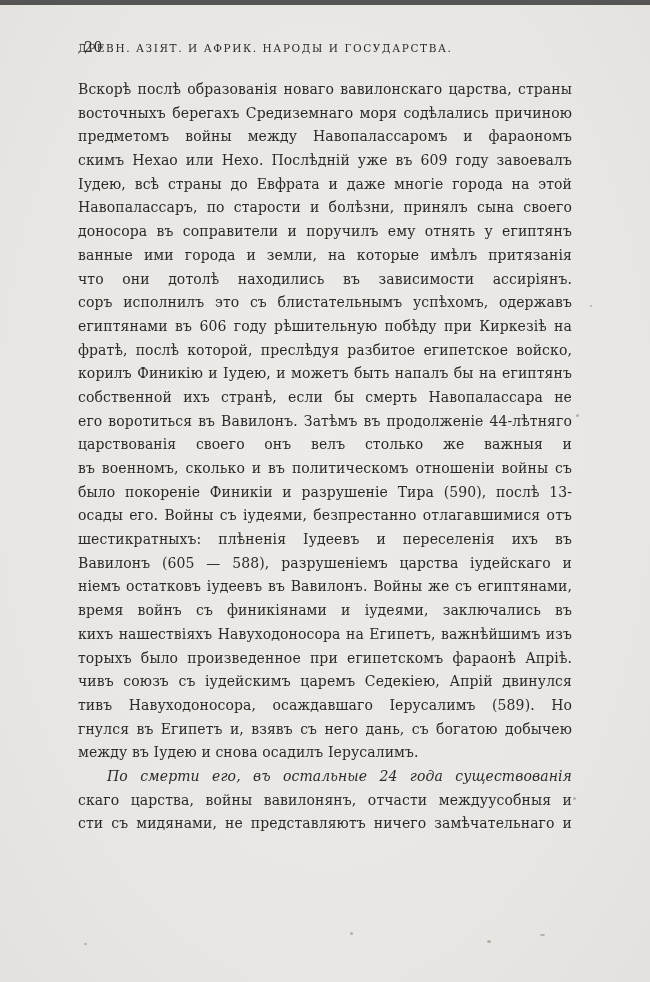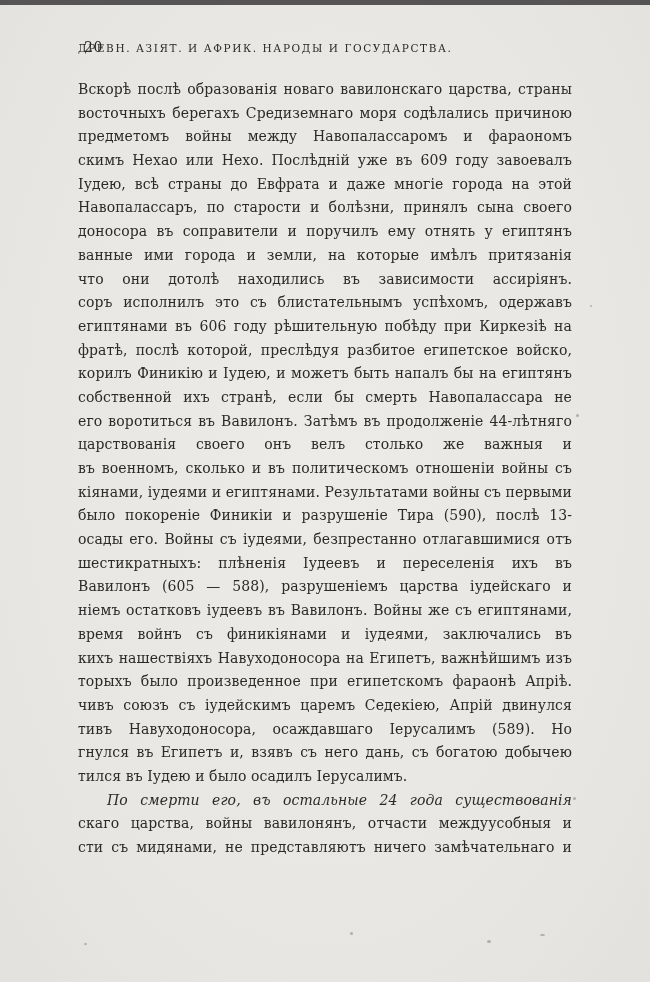--- a/index.html
+++ b/index.html
@@ -94,33 +94,32 @@
         <div class="line">ванные ими города и земли, на которые имѣлъ притязанія потому,</div>
         <div class="line">что они дотолѣ находились въ зависимости ассиріянъ. Навуходоно-</div>
         <div class="line">соръ исполнилъ это съ блистательнымъ успѣхомъ, одержавъ надъ</div>
         <div class="line">египтянами въ 606 году рѣшительную побѣду при Киркезіѣ на Ев-</div>
         <div class="line">фратѣ, послѣ которой, преслѣдуя разбитое египетское войско, по-</div>
         <div class="line">корилъ Финикію и Іудею, и можетъ быть напалъ бы на египтянъ въ</div>
         <div class="line">собственной ихъ странѣ, если бы смерть Навопалассара не принудила</div>
         <div class="line">его воротиться въ Вавилонъ. Затѣмъ въ продолженіе 44-лѣтняго</div>
         <div class="line">царствованія своего онъ велъ столько же важныя и замѣчательныя</div>
         <div class="line">въ военномъ, сколько и въ политическомъ отношеніи войны съ фини-</div>
-        <div class="line">кіянами, іудеями и египтянами. Результатами войны съ первыми</div>
         <div class="line">было покореніе Финикіи и разрушеніе Тира (590), послѣ 13-лѣтней</div>
         <div class="line">осады его. Войны съ іудеями, безпрестанно отлагавшимися отъ Ва-</div>
         <div class="line">шестикратныхъ: плѣненія Іудеевъ и переселенія ихъ въ Сеннааръ и</div>
         <div class="line">Вавилонъ (605 — 588), разрушеніемъ царства іудейскаго и отведе-</div>
         <div class="line">ніемъ остатковъ іудеевъ въ Вавилонъ. Войны же съ египтянами, во</div>
         <div class="line">время войнъ съ финикіянами и іудеями, заключались въ нѣсколь-</div>
         <div class="line">кихъ нашествіяхъ Навуходоносора на Египетъ, важнѣйшимъ изъ ко-</div>
         <div class="line">торыхъ было произведенное при египетскомъ фараонѣ Апріѣ. Заклю-</div>
         <div class="line">чивъ союзъ съ іудейскимъ царемъ Седекіею, Апрій двинулся про-</div>
         <div class="line">тивъ Навуходоносора, осаждавшаго Іерусалимъ (589). Но Навуходо-</div>
         <div class="line">гнулся въ Египетъ и, взявъ съ него дань, съ богатою добычею воро-</div>
-        <div class="line last-left">тился въ Іудею и было осадилъ Іерусалимъ.</div>
+        <div class="line last-left">между въ Іудею и снова осадилъ Іерусалимъ.</div>
       </div>
       <div class="paragraph">
         <div class="line indent">По смерти его, въ остальные 24 года существованія вавилон-</div>
         <div class="line">скаго царства, войны вавилонянъ, отчасти междуусобныя и отча-</div>
         <div class="line">сти съ мидянами, не представляютъ ничего замѣчательнаго и кон-</div>
       </div>
     </div>
 
   <div class="speck s1"></div>
   <div class="speck s2"></div>

